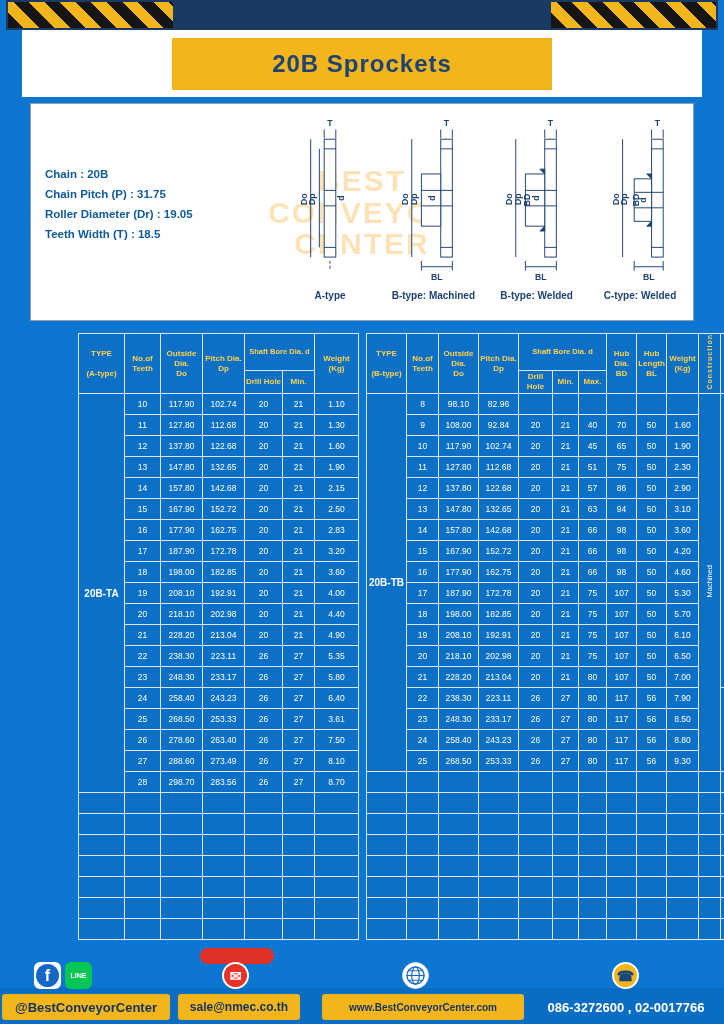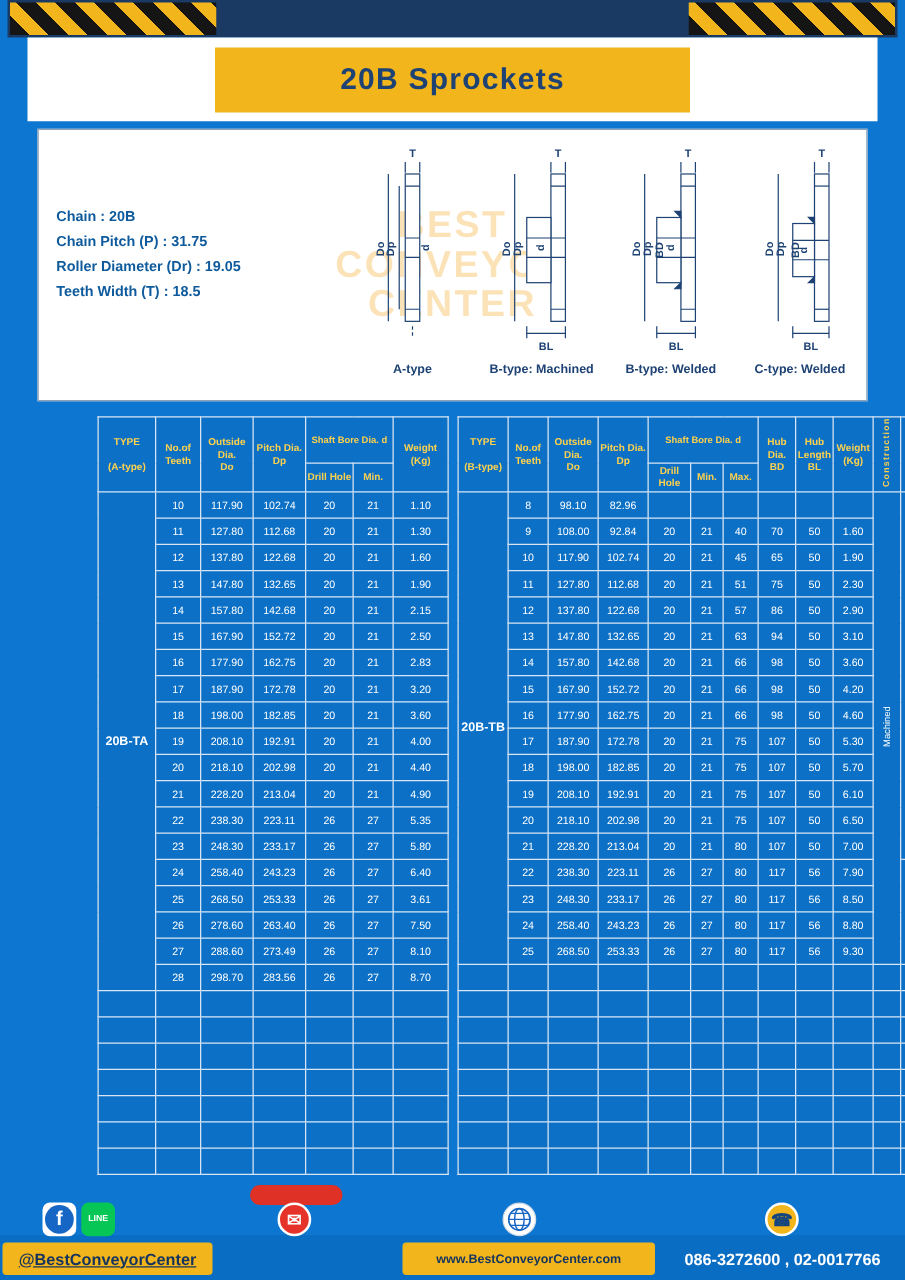--- a/index.html
+++ b/index.html
@@ -61,21 +61,21 @@
           justify-content:center; font-weight:bold; }
   .icon.fb { left:34px; background:#ffffff; border-radius:6px; }
   .icon.fb .fb-circle { width:23px; height:23px; border-radius:50%; background:#1666c5; color:#fff;
           font-size:16px; font-weight:bold; display:flex; align-items:center; justify-content:center; }
   .icon.line { left:65px; background:#06c755; border-radius:6px; color:#fff; font-size:7px; letter-spacing:0; }
   .icon.mail { left:222px; background:#e6332a; border-radius:50%; color:#fff; font-size:14px; border:2px solid #fff; }
   .icon.globe { left:402px; background:#ffffff; border-radius:50%; border:1px solid #d0dbe6; }
   .icon.phone { left:612px; background:#f2b51c; border-radius:50%; color:#14457e; font-size:14px; border:2px solid #fff; }
   .fbox { position:absolute; top:994px; height:26px; background:#f2b51c; color:#14335e; font-weight:bold;
           display:flex; align-items:center; justify-content:center; border-radius:3px; white-space:nowrap; }
-  .fbox.social { left:2px; width:168px; font-size:13px;text-decoration:underline; }
+  .fbox.social { left:2px; width:168px; font-size:13px; }
   .fbox.email { left:178px; width:122px; font-size:12px; }
   .fbox.web { left:322px; width:202px; font-size:10px; }
   .fphone { position:absolute; left:530px; top:994px; width:192px; height:26px; color:#ffffff;
             font-weight:bold; font-size:13px; display:flex; align-items:center; justify-content:center;
             white-space:nowrap; }
 </style>
 </head>
 <body>
 
 <div class="canvas">
@@ -839,16 +839,17 @@
       <line x1="2" y1="11" x2="20" y2="11" stroke="#1666c5" stroke-width="1.2"></line>
       <line x1="3.5" y1="6" x2="18.5" y2="6" stroke="#1666c5" stroke-width="1"></line>
       <line x1="3.5" y1="16" x2="18.5" y2="16" stroke="#1666c5" stroke-width="1"></line>
     </svg>
   </div>
   <div class="icon phone">
     <span>☎</span>
   </div>
 
   <div class="fbox social">@BestConveyorCenter</div>
+  <div class="fbox email">sale@nmec.co.th</div>
   <div class="fbox web">www.BestConveyorCenter.com</div>
   <div class="fphone">086-3272600 , 02-0017766</div>
 
 </div>
 
 </body></html>

